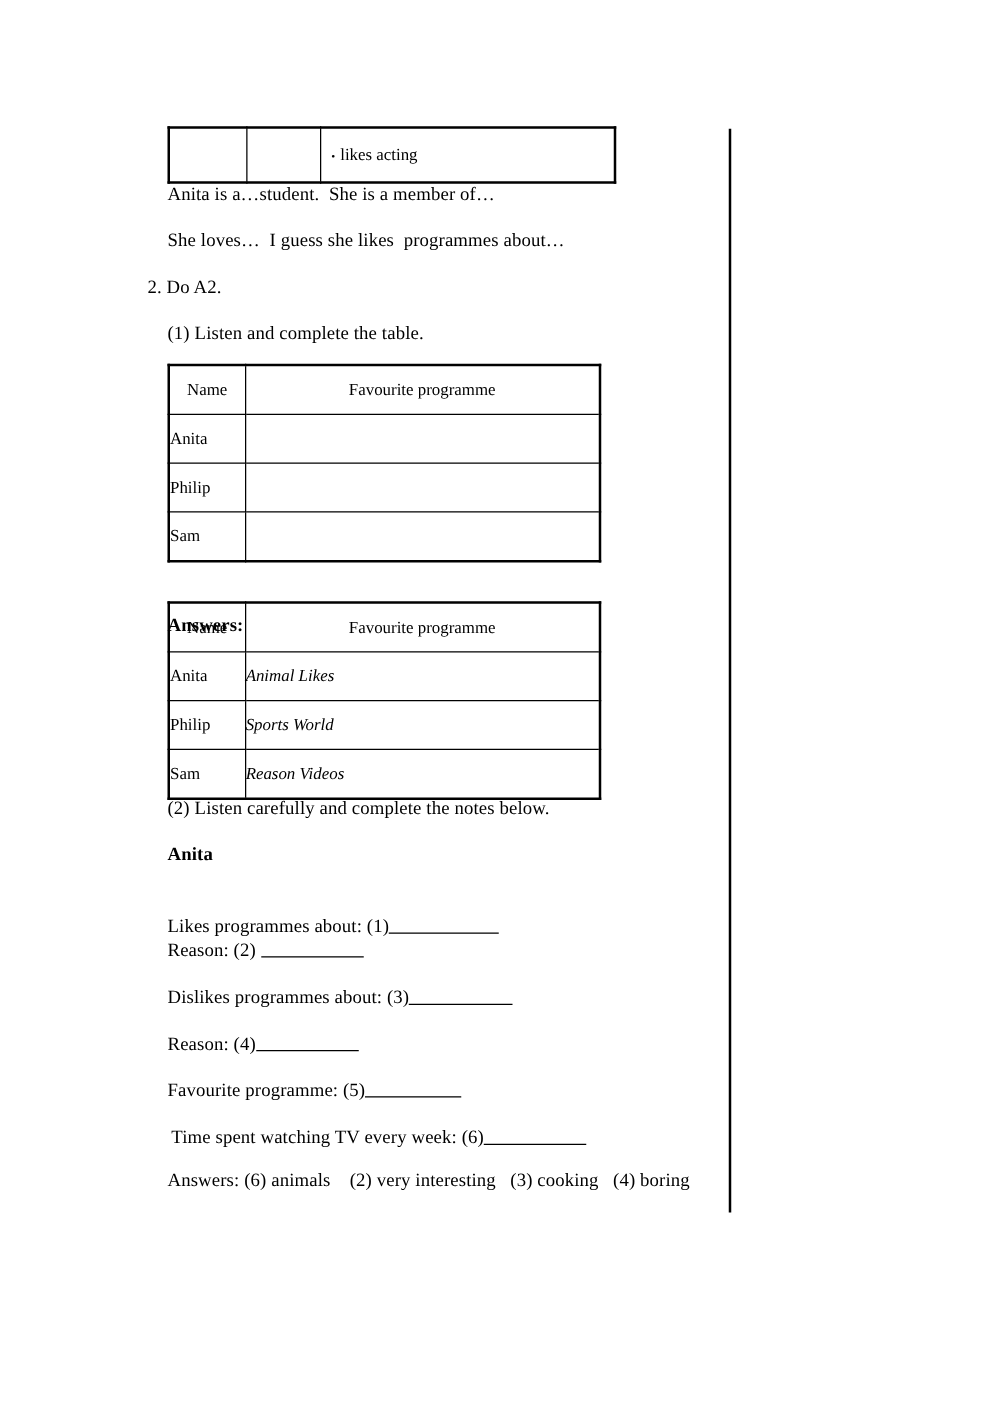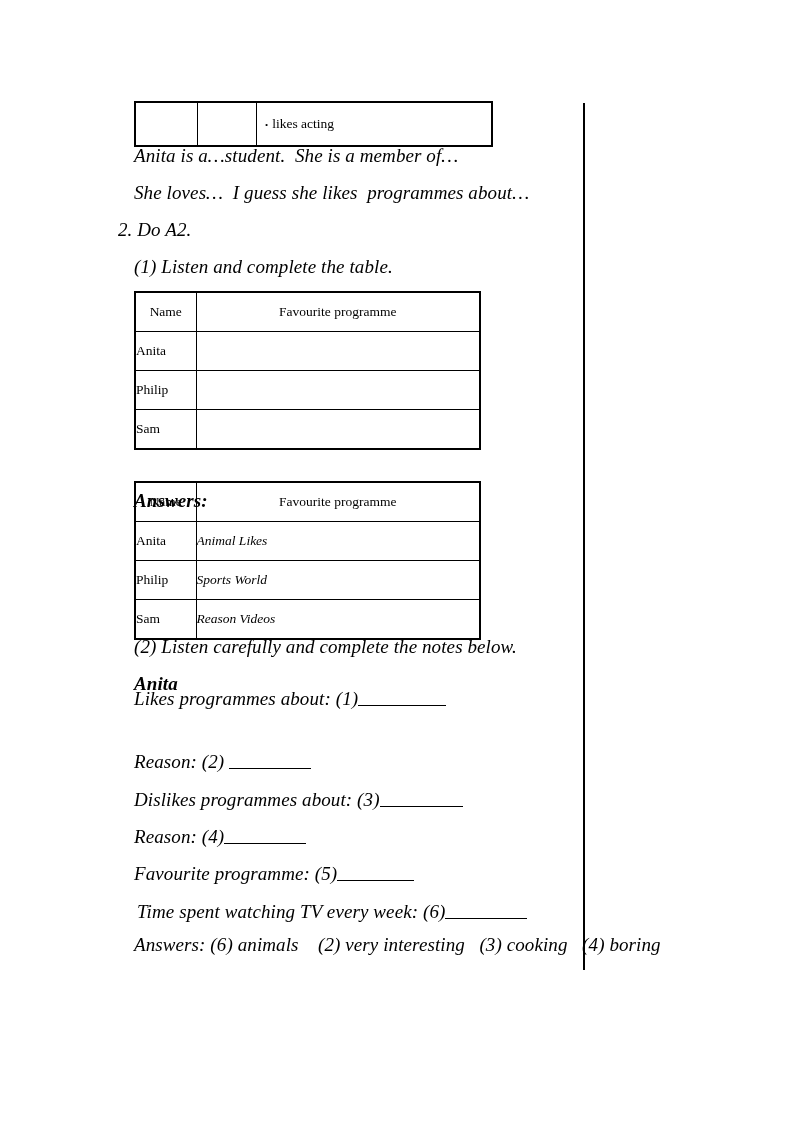--- a/index.html
+++ b/index.html
@@ -29,25 +29,24 @@
     left: 583px;
     top: 103px;
     width: 2px;
     height: 867px;
     background: #000000;
   }
 
   
   .txt {
     position: absolute;
-    font-size: 19px;
+    font-size: 15px;
     line-height: 16px;
     white-space: pre;
     letter-spacing: 0.1px;
-    font-style: italic;
   }
   .bold { font-weight: bold; }
 
   
   table.doc-table {
     position: absolute;
     border-collapse: collapse;
     table-layout: fixed;
     border: 2px solid #000;
   }
@@ -80,21 +79,21 @@
   #table-answers { top: 481px; }
 
   
   #line-anita-is      { left: 134px; top: 148px; }
   #line-she-loves     { left: 134px; top: 185px; }
   #line-do-a2         { left: 118px; top: 222px; text-align: center; }
   #line-listen-1      { left: 134px; top: 259px; }
   #label-answers      { left: 134px; top: 449px; margin-top: 44px; }
   #line-listen-2      { left: 134px; top: 639px; }
   #label-anita        { left: 134px; top: 676px; }
-  #note-1             { left: 134px; top: 688px; }
+  #note-1             { left: 134px; top: 732px; }
   #note-2             { left: 134px; top: 751px; }
   #note-3             { left: 134px; top: 789px; }
   #note-4             { left: 134px; top: 826px; }
   #note-5             { left: 134px; top: 863px; }
   #note-6             { left: 137px; top: 901px; }
   #note-answers       { left: 134px; top: 937px; }
 
   .blank-rule {
     display: inline-block;
     border-bottom: 1px solid #000;

